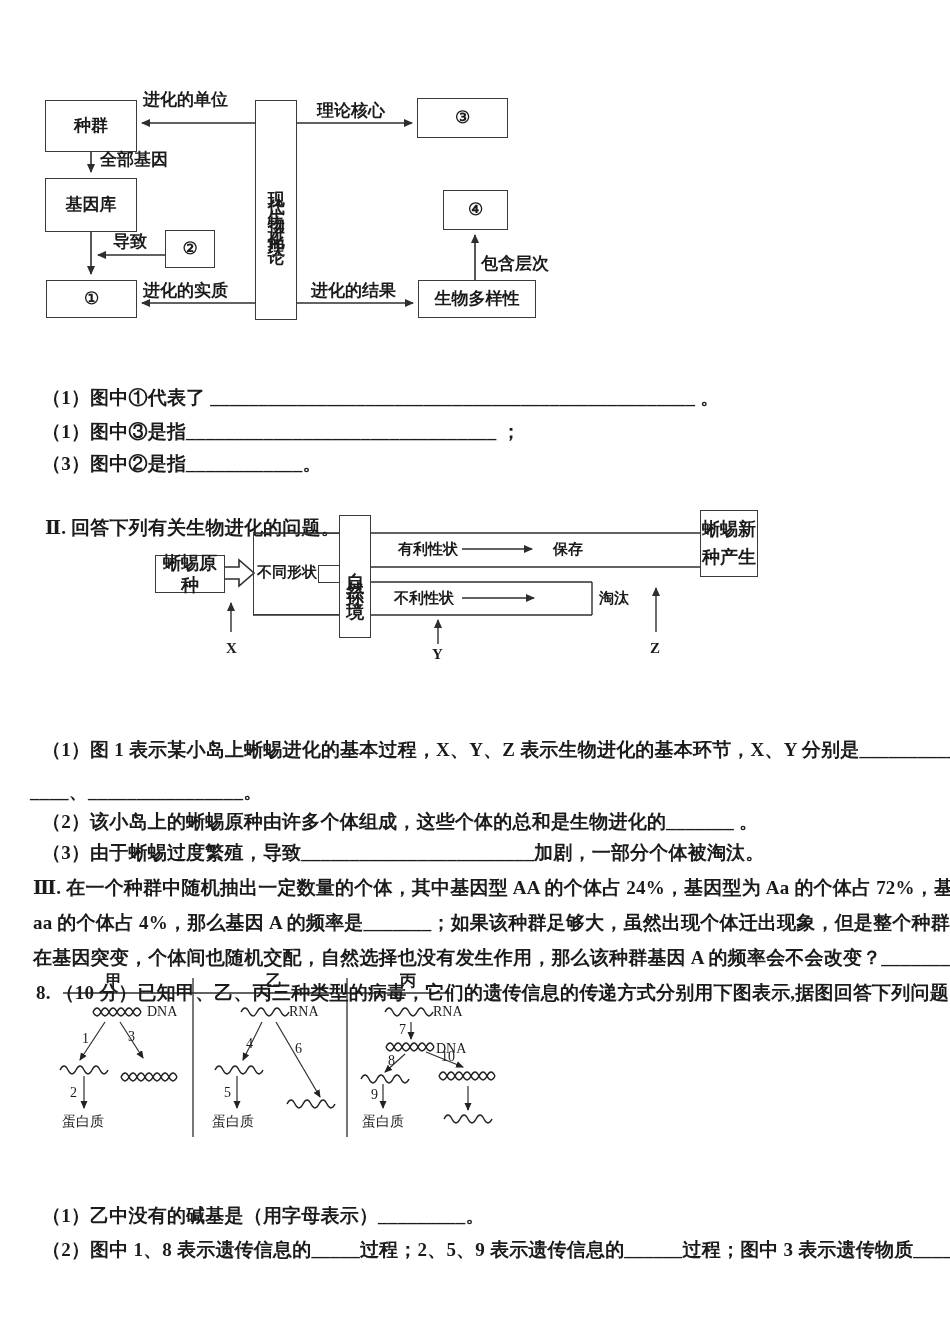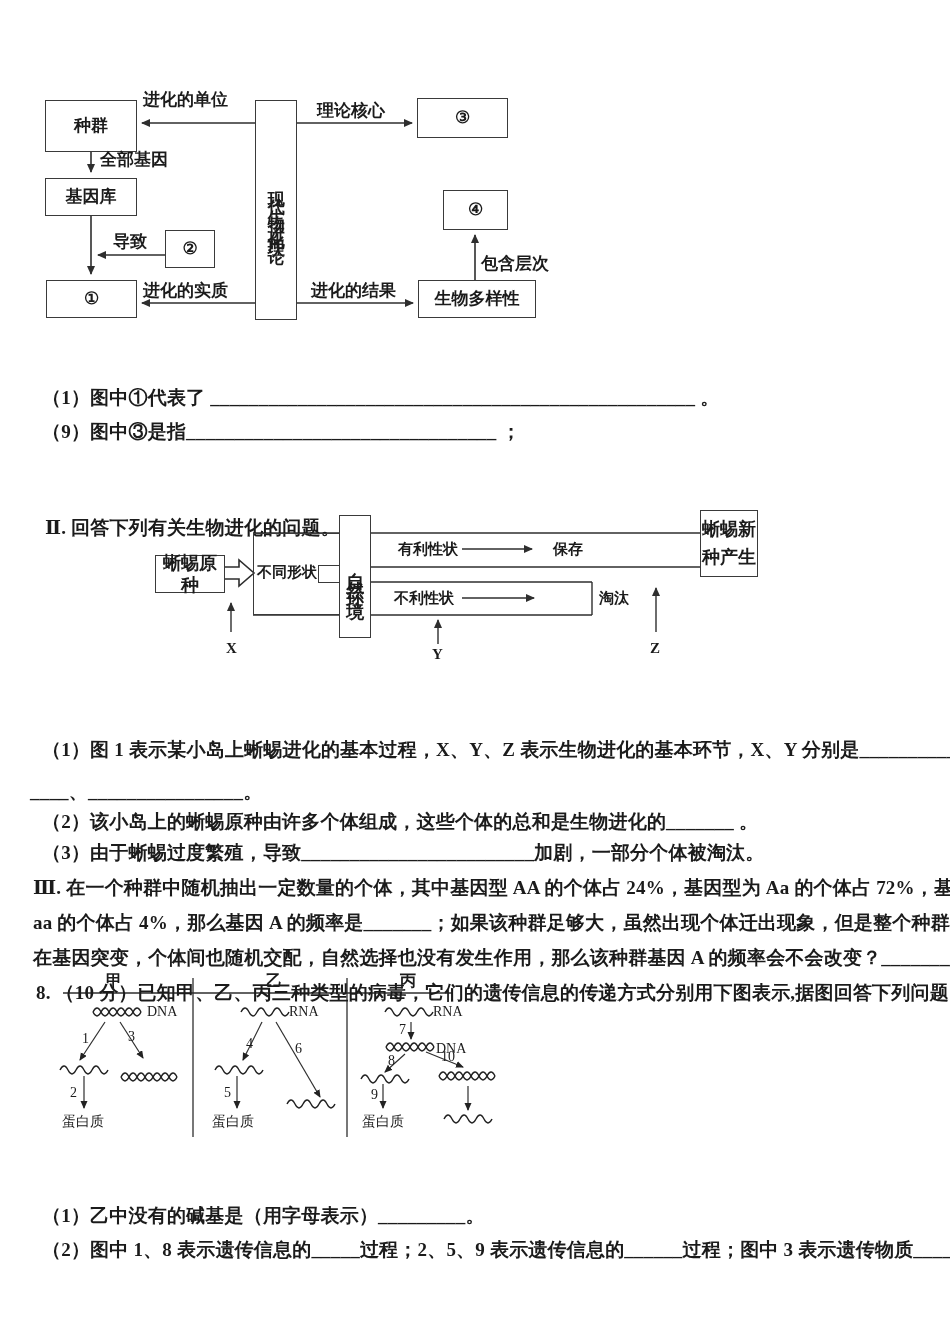--- a/index.html
+++ b/index.html
@@ -100,38 +100,39 @@
       <use href="#sq6" x="287" y="1104"></use>
       <use href="#sq6" x="385" y="1012"></use>
       <use href="#hx6" x="386" y="1047"></use>
       <use href="#sq6" x="361" y="1079"></use>
       <use href="#hx7" x="439" y="1076"></use>
       <use href="#sq6" x="444" y="1119"></use>
     </g>
   </svg>
 
   <div class="box" style="left:45px;top:100px;width:92px;height:52px">种群</div>
-  <div class="box" style="left:45px;top:178px;width:92px;height:38px">基因库</div>
+  <div class="box" style="left:45px;top:178px;width:92px;height:54px">基因库</div>
   <div class="box" style="left:46px;top:280px;width:91px;height:38px">①</div>
   <div class="box" style="left:165px;top:230px;width:50px;height:38px">②</div>
   <div class="box vtext" style="left:255px;top:100px;width:42px;height:220px;font-size:17px;letter-spacing:8px">现代生物进化理论</div>
   <div class="box" style="left:417px;top:98px;width:91px;height:40px">③</div>
   <div class="box" style="left:443px;top:190px;width:65px;height:40px">④</div>
   <div class="box" style="left:418px;top:280px;width:118px;height:38px">生物多样性</div>
 
   <div class="lab" style="left:143px;top:88px">进化的单位</div>
   <div class="lab" style="left:100px;top:148px">全部基因</div>
   <div class="lab" style="left:317px;top:99px">理论核心</div>
   <div class="lab" style="left:113px;top:230px">导致</div>
   <div class="lab" style="left:143px;top:279px">进化的实质</div>
   <div class="lab" style="left:311px;top:279px">进化的结果</div>
   <div class="lab" style="left:481px;top:252px">包含层次</div>
 
   <div class="tline" style="left:42px;top:337px">（1）图中①代表了 __________________________________________________ 。</div>
-  <div class="tline" style="left:42px;top:371px">（9）图中③是指________________________________ ；</div>
+  <div class="tline" style="left:42px;top:371px">（1）图中③是指________________________________ ；</div>
+  <div class="tline" style="left:42px;top:403px">（3）图中②是指____________。</div>
 
   <div class="tline" style="left:45px;top:467px">Ⅱ. 回答下列有关生物进化的问题。</div>
 
   <div class="box box2" style="left:155px;top:555px;width:70px;height:38px">蜥蜴原种</div>
   <div class="box box2" style="left:253px;top:533px;width:87px;height:82px;background:transparent"></div>
   <div class="plain" style="left:257px;top:563px">不同形状</div>
   <div class="box box2" style="left:318px;top:565px;width:23px;height:18px"></div>
   <div class="box box2 vtext" style="left:339px;top:515px;width:32px;height:123px;letter-spacing:10px">自然环境</div>
   <div class="box box2" style="left:700px;top:510px;width:58px;height:67px;flex-direction:column;line-height:1.55">
     <div>蜥蜴新</div>

